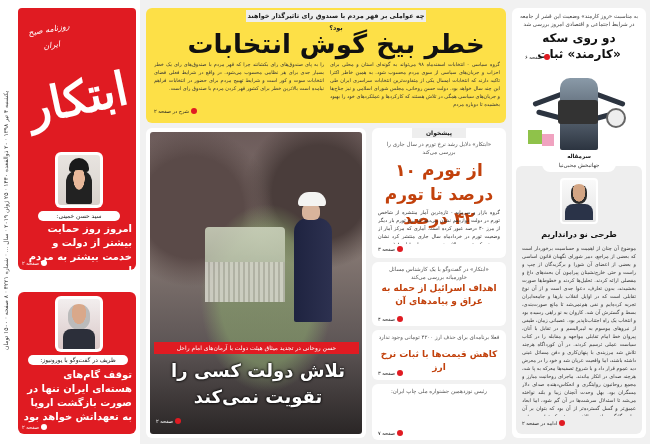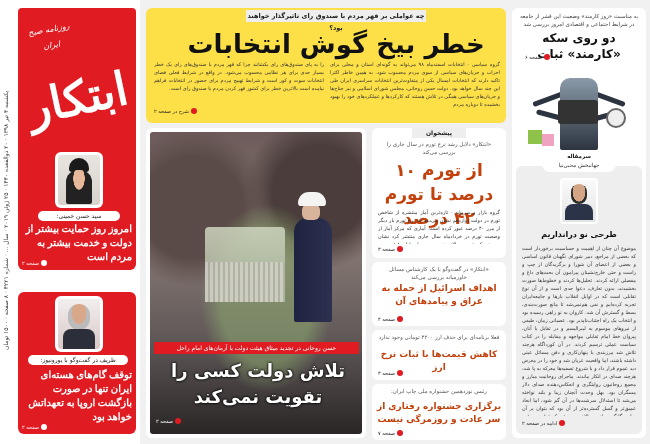--- a/index.html
+++ b/index.html
@@ -21,21 +21,21 @@
   .portrait { width: 100%; height: 100%; border-radius: 3px; position: relative; overflow: hidden; }
   .portrait.khomeini { background: linear-gradient(#e8e4e0 0%, #d8d2cc 100%); }
   .portrait.khomeini::before { content: ""; position: absolute; left: 11px; top: 3px; width: 20px; height: 14px; background: #1a1a1a; border-radius: 10px 10px 3px 3px; }
   .portrait.khomeini::after { content: ""; position: absolute; left: 8px; top: 15px; width: 26px; height: 34px; background: radial-gradient(ellipse at 50% 25%, #e8b89a 0 30%, #222 32% 100%); border-radius: 12px 12px 2px 2px; }
   .portrait.zarif { background: linear-gradient(#f2eeee 0%, #d9c8c8 100%); }
   .portrait.zarif::before { content: ""; position: absolute; left: 10px; top: 5px; width: 22px; height: 26px; background: radial-gradient(ellipse at 50% 35%, #d9a88a 0 45%, #bbb 47% 100%); border-radius: 11px; }
   .portrait.zarif::after { content: ""; position: absolute; left: 5px; top: 30px; width: 32px; height: 20px; background: #2c2f3a; border-radius: 8px 8px 0 0; }
   .caption-pill { position: absolute; background: #fff; color: #222; font-size: 6px; text-align: center; border-radius: 8px; line-height: 10px; }
   .caption-pill.c1 { left: 38px; top: 211px; width: 82px; height: 10px; }
   .caption-pill.c2 { left: 28px; top: 355px; width: 100px; height: 10px; }
-  .red-headline { position: absolute; color: #fff; font-weight: bold; line-height: 14px; font-family: Liberation Serif, serif; }
+  .red-headline { position: absolute; color: #fff; font-weight: bold; line-height: 14px; }
   .red-headline.h1 { left: 20px; top: 222px; width: 112px; font-size: 10px; }
   .red-headline.h2 { left: 20px; top: 368px; width: 112px; font-size: 10px; }
   .page-tag { position: absolute; display: flex; align-items: center; gap: 2px; font-size: 5px; }
   .page-tag .dot { width: 6px; height: 6px; border-radius: 50%; background: #e01b22; }
   .left-col .page-tag .dot { background: #fff; }
   .left-col .page-tag { color: #fff; }
 
   
   .top-card { position: absolute; left: 146px; top: 8px; width: 360px; height: 115px; background: #fde047; border-radius: 6px; }
   .kicker { position: absolute; left: 100px; top: 2px; width: 180px; height: 12px; background: #eee; font-size: 6.5px; line-height: 12px; text-align: center; color: #222; font-weight: bold; }
@@ -208,21 +208,20 @@
     <div class="m-kicker">فعلا برنامه‌ای برای حذف ارز ۴۲۰۰ تومانی وجود ندارد</div>
     <div class="m-headline">کاهش قیمت‌ها با ثبات نرخ ارز</div>
     <div class="page-tag">
       <span class="dot"></span>
       <span>صفحه ۳</span>
     </div>
   </div>
 
   <div class="mcard m4">
     <div class="m-kicker">رئیس نوزدهمین جشنواره ملی چاپ ایران:</div>
-    <div class="m-headline">برگزاری جشنواره رفتاری از سر عادت و روزمرگی نیست</div>
     <div class="page-tag">
       <span class="dot"></span>
       <span>صفحه ۷</span>
     </div>
   </div>
 </div>
 
 <div class="right-col">
   <div class="r-kicker">به مناسبت «روز کارمند» وضعیت این قشر از جامعه در شرایط اجتماعی و اقتصادی امروز بررسی شد</div>
   <div class="r-headline">دو روی سکه «کارمند» ثبات</div>

